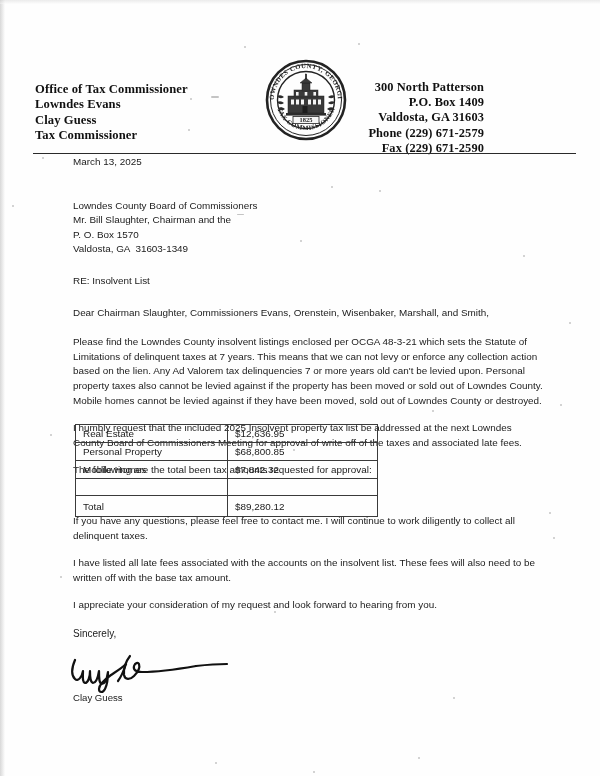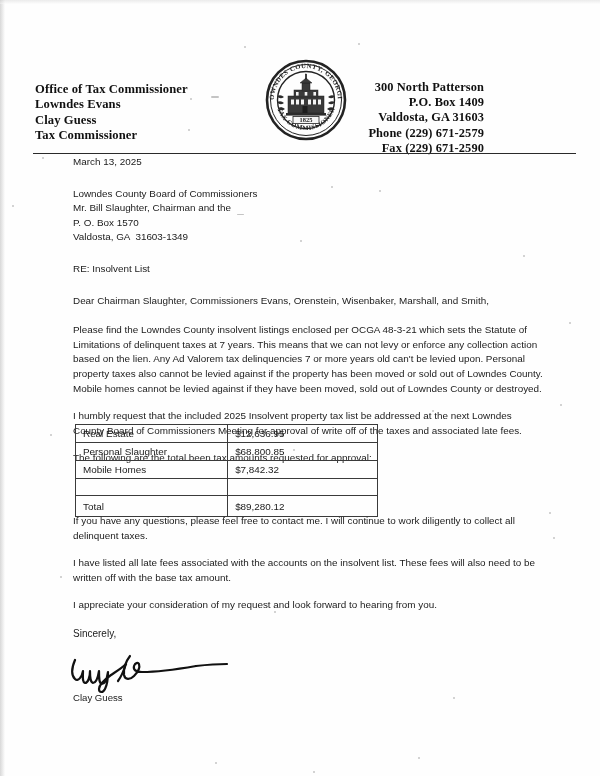--- a/index.html
+++ b/index.html
@@ -93,21 +93,21 @@
     top: 155px;
     width: 470px;
     font-size: 9.9px;
     line-height: 14.6px;
     color: #1a1a1a;
   }
   .line { white-space: pre; }
   .para { text-align: left; margin-bottom: 13px; }
   .addr-line { white-space: pre; line-height: 14.6px; }
 
-  .date-block { margin-bottom: 17px; }
+  .date-block { margin-bottom: 29px; }
   .addr-block { margin-bottom: 17px; }
   .re-block { margin-bottom: 17px; }
   .salut-block { margin-bottom: 15px; }
 
   
   .tbl-wrap {
     position: absolute;
     left: 75px;
     top: 424px;
     width: 303px;
@@ -266,21 +266,21 @@
   </div>
 
   <div class="tbl-wrap">
     <table class="amounts">
       <tbody>
         <tr>
           <td class="label">Real Estate</td>
           <td class="value">$12,636.95</td>
         </tr>
         <tr>
-          <td class="label">Personal Slaughter</td>
+          <td class="label">Personal Property</td>
           <td class="value">$68,800.85</td>
         </tr>
         <tr>
           <td class="label">Mobile Homes</td>
           <td class="value">$7,842.32</td>
         </tr>
         <tr class="spacer">
           <td class="label"></td>
           <td class="value"></td>
         </tr>

